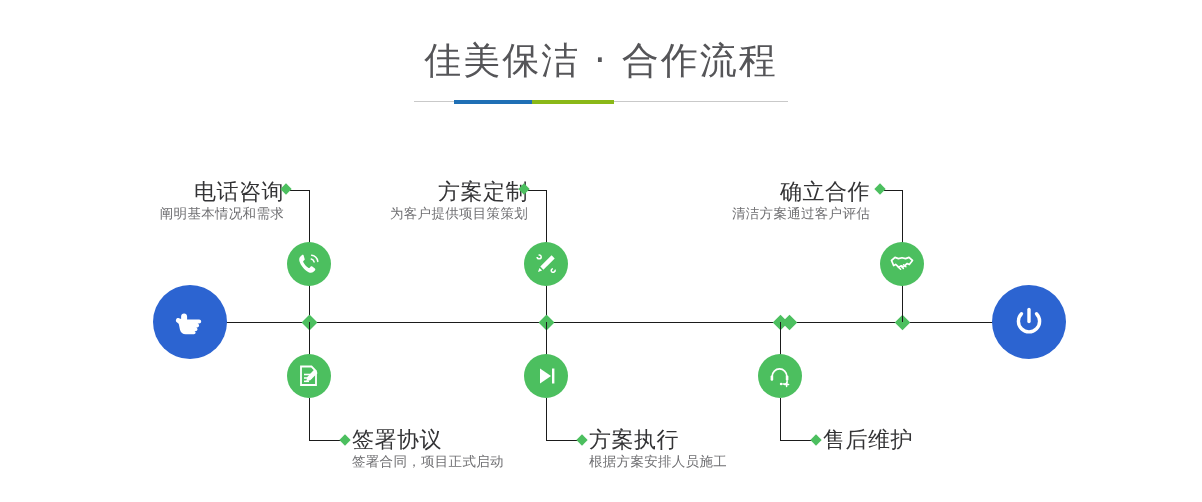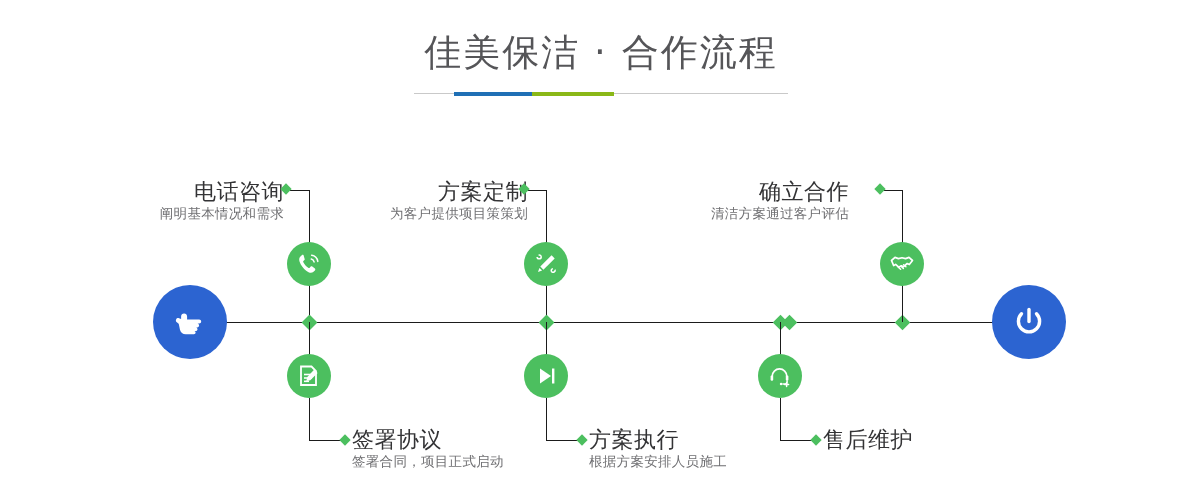--- a/index.html
+++ b/index.html
@@ -22,21 +22,21 @@
 
   
   .header {
     position: absolute;
     left: 0;
     top: 0;
     width: 1202px;
     text-align: center;
   }
   .page-title {
-    margin: 4px;
+    margin: 12px;
     padding-top: 25px;
     font-size: 37px;
     line-height: 48px;
     font-weight: normal;
     letter-spacing: 2px;
     color: #555558;
   }
   .divider {
     position: relative;
     width: 374px;
@@ -280,21 +280,21 @@
       <div class="diamond" style="left:897px; top:157px;"></div>
       <div class="vline" style="left:902px; top:75px; height:87px;"></div>
       <div class="bubble" style="left:880px; top:82px;">
         <span>
           <svg width="26" height="26" viewBox="0 0 26 26">
             <path fill="none" stroke="#ffffff" stroke-width="1.7" stroke-linejoin="round" d="M2.5 9.5L6 6.4l3.4 1.2 3.6-.9 3.6.9L20 6.4l3.5 3.1-3.2 4.1-2.1-1.1-3.6 3.2-2.3-.9-2.6 1.4-3.1-2.8-1.9 1.2z"></path>
             <path fill="none" stroke="#ffffff" stroke-width="1.5" stroke-linecap="round" d="M9.3 16.2l2.3 2.1M12 15.2l2.4 2.2M14.6 13.8l2.3 2"></path>
           </svg>
         </span>
       </div>
-      <div class="lbl top" style="left:655px; top:20px; width:194px;">
+      <div class="lbl top" style="left:676px; top:20px; width:194px;">
         <div class="ttl">确立合作</div>
         <div class="dsc">清洁方案通过客户评估</div>
       </div>
       <div class="hline" style="left:884px; top:30px; width:18px;"></div>
       <div class="vline" style="left:902px; top:30px; height:45px;"></div>
       <div class="diamond" style="left:876px; top:25px; width:8px; height:8px;"></div>
     </div>
 
     <div class="node">
       <div class="diamond" style="left:775px; top:157px;"></div>

